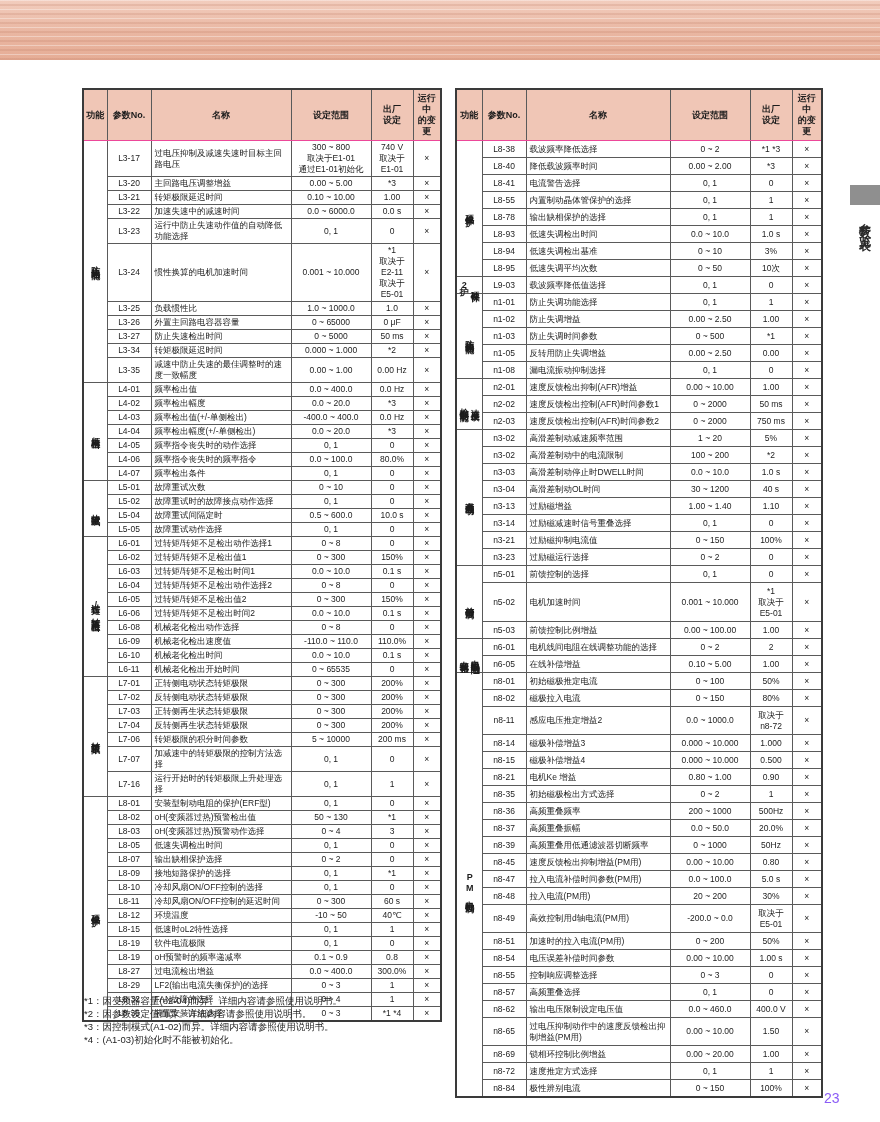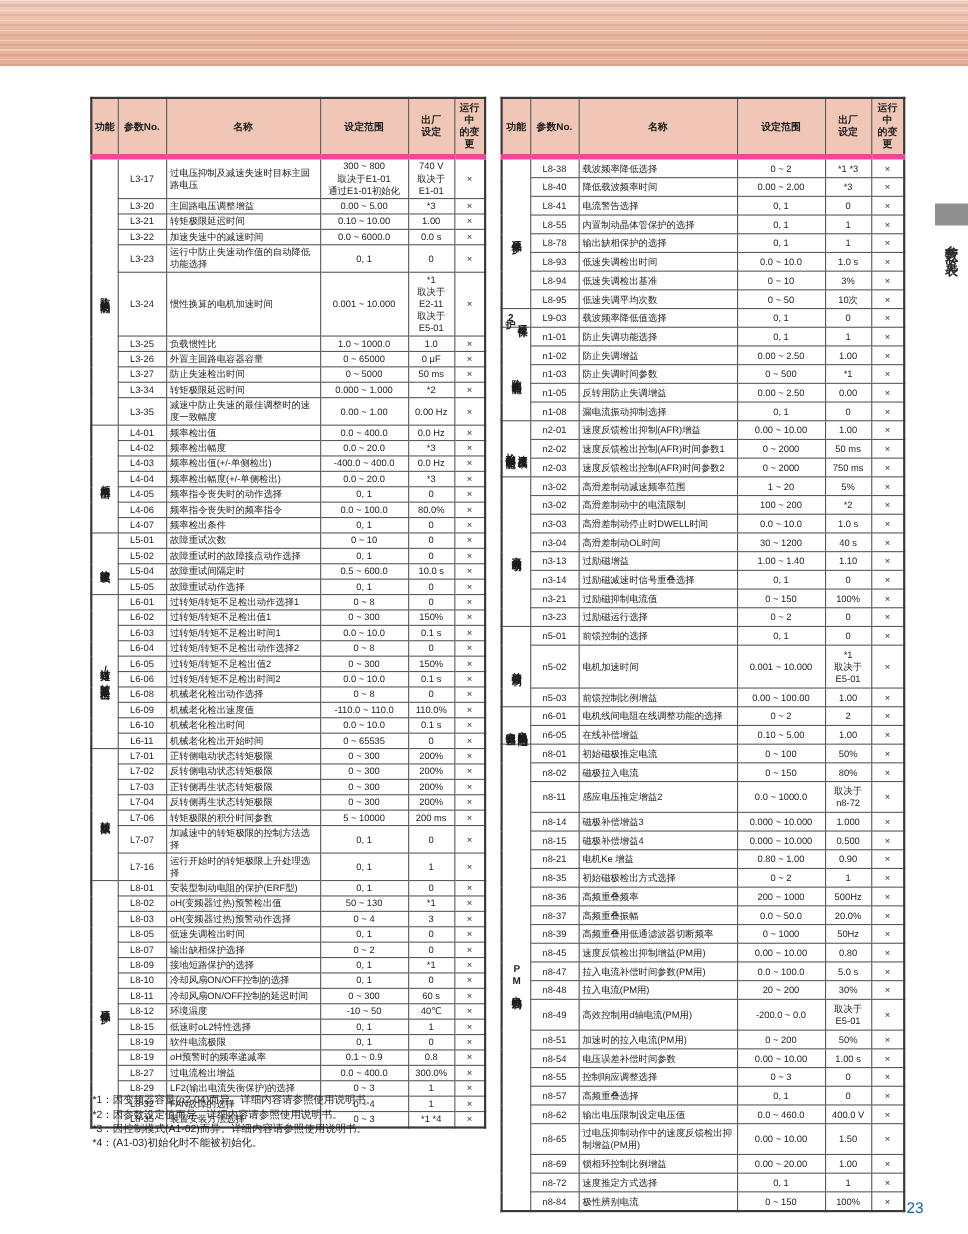--- a/index.html
+++ b/index.html
@@ -23,39 +23,39 @@
   }
   table.ptable{
     position:absolute;top:88px;border-collapse:collapse;table-layout:fixed;
     border:2px solid #3a3a3a;background:#fff;
   }
   table.left{left:82px;width:358px;}
   table.right{left:455px;width:366px;}
   .ptable th,.ptable td{border:1px solid #5a5a5a;vertical-align:middle;}
   .ptable thead th{
     background:#f0c6b6;font-size:9px;font-weight:bold;line-height:11px;
-    padding:3px 1px;white-space:pre-line;border-bottom:5px solid #ec4899;
+    padding:3px 1px;white-space:pre-line;border-bottom:1px solid #ec4899;
   }
   .ptable td{font-size:8.5px;line-height:11px;padding:1px 3px;text-align:center;}
   table.right td{padding-top:2.5px;padding-bottom:2.5px;}
   td.c-name{text-align:left;}
   td.c-range,td.c-fact{white-space:pre-line;}
   th.func{background:#fff;vertical-align:middle;text-align:center;padding:2px 1px;}
   .vlabel{
     writing-mode:vertical-rl;text-orientation:upright;white-space:pre-line;
     font-size:9px;line-height:11px;letter-spacing:1px;font-weight:bold;margin:0 auto;
   }
   table.left col.c-func{width:24px} table.left col.c-no{width:44px}
   table.left col.c-name{width:140px} table.left col.c-range{width:80px}
   table.left col.c-fact{width:42px} table.left col.c-chg{width:28px}
   table.right col.c-func{width:26px} table.right col.c-no{width:44px}
   table.right col.c-name{width:144px} table.right col.c-range{width:80px}
   table.right col.c-fact{width:42px} table.right col.c-chg{width:30px}
   .notes{position:absolute;left:84px;top:994px;font-size:9.5px;line-height:13px;color:#1c1c1c;}
-  .pageno{position:absolute;left:824px;top:1090px;font-size:14px;color:#0369a1;}
+  .pageno{position:absolute;left:824px;top:1090px;font-size:14px;color:#8b5cf6;}
 </style>
 </head>
 <body>
 
 <div class="banner"></div>
 
 <div class="side-tab"></div>
 <div class="side-label">参数一览表</div>
 
 <table class="ptable left">

